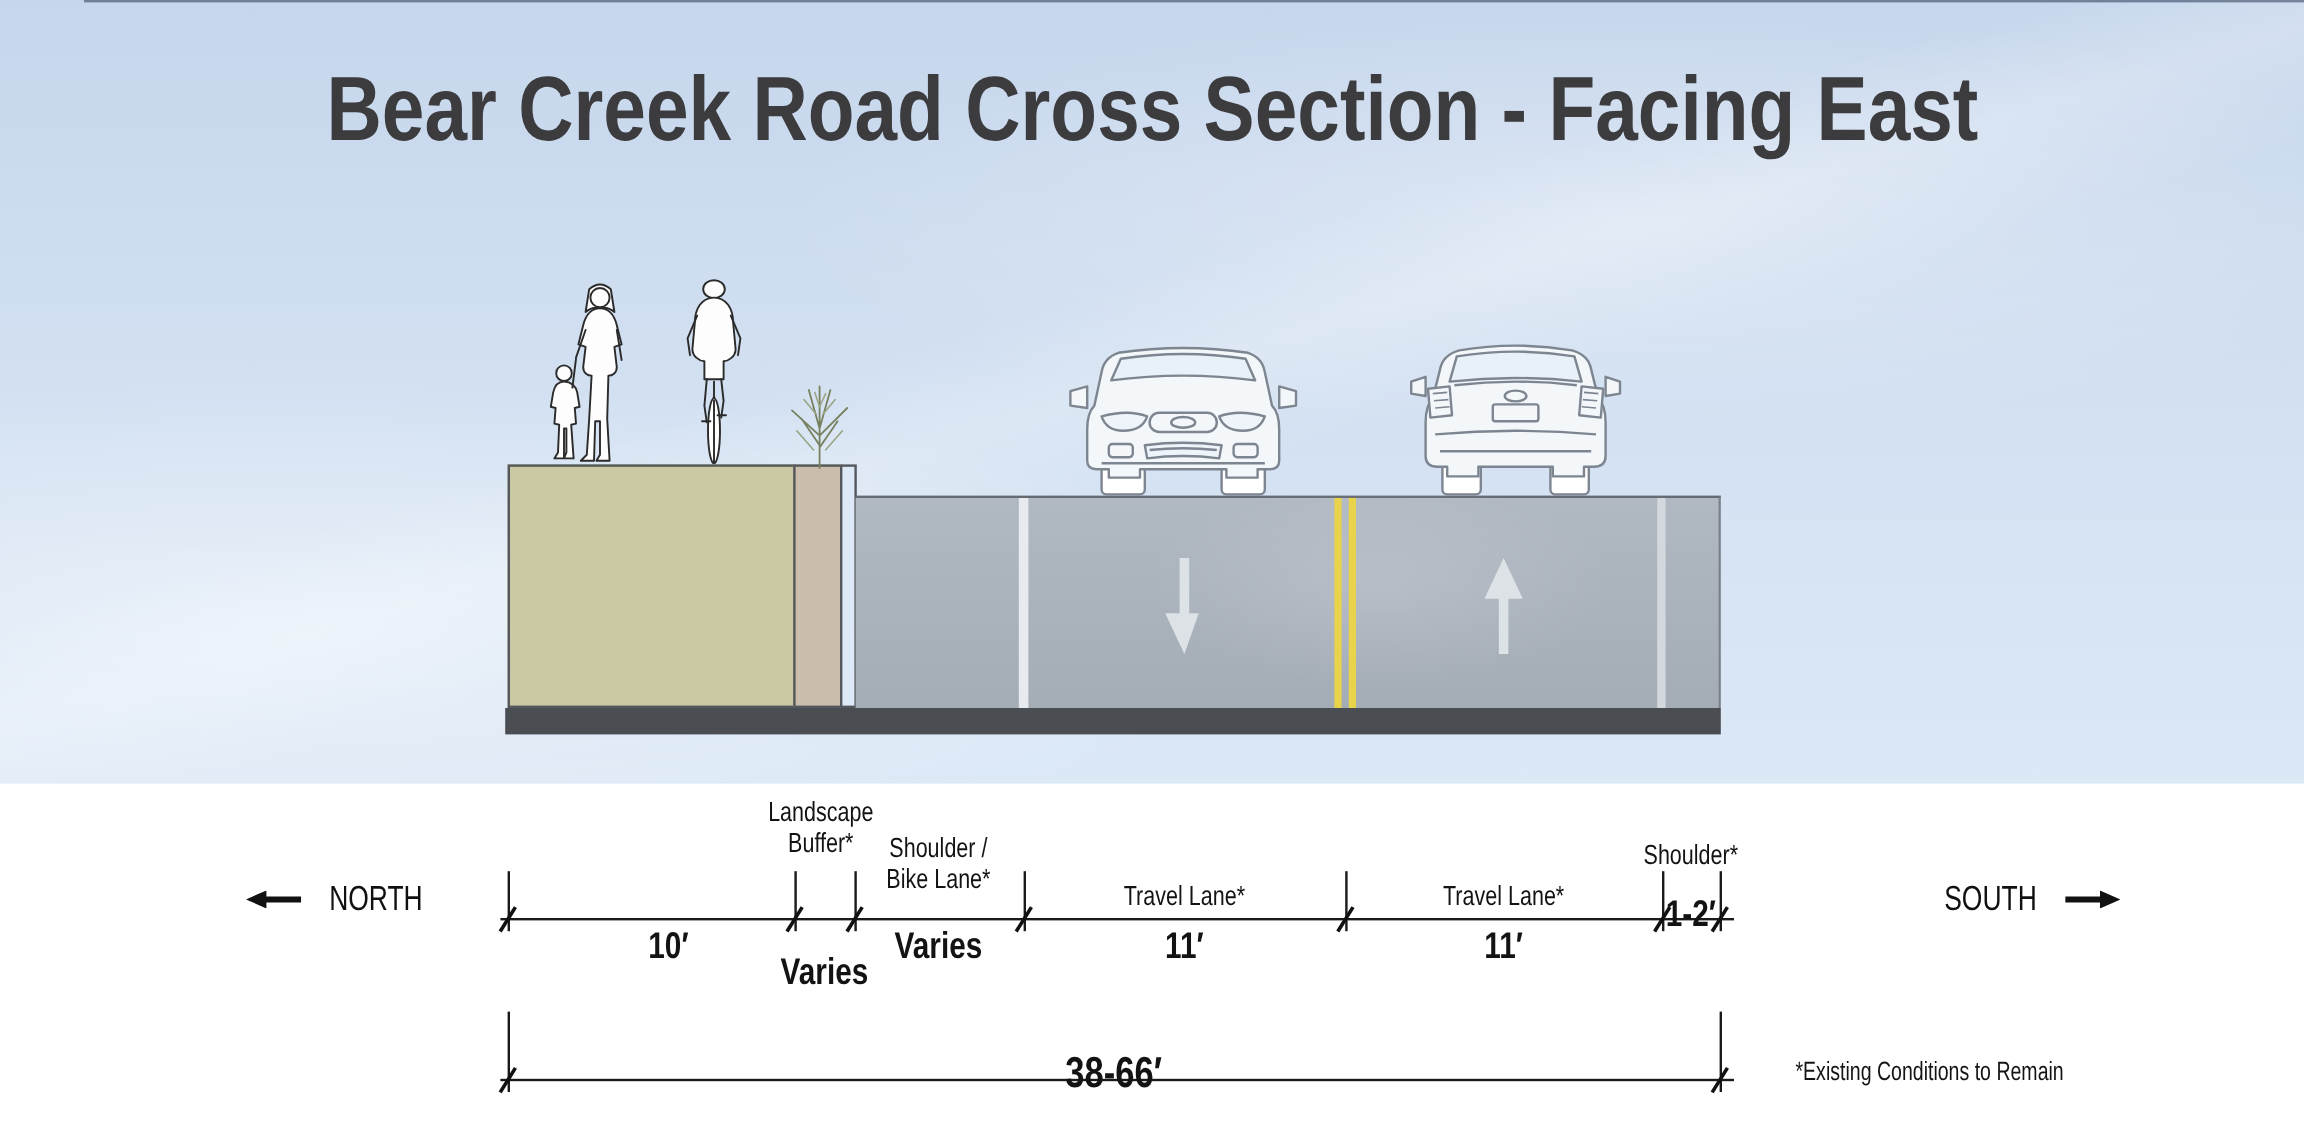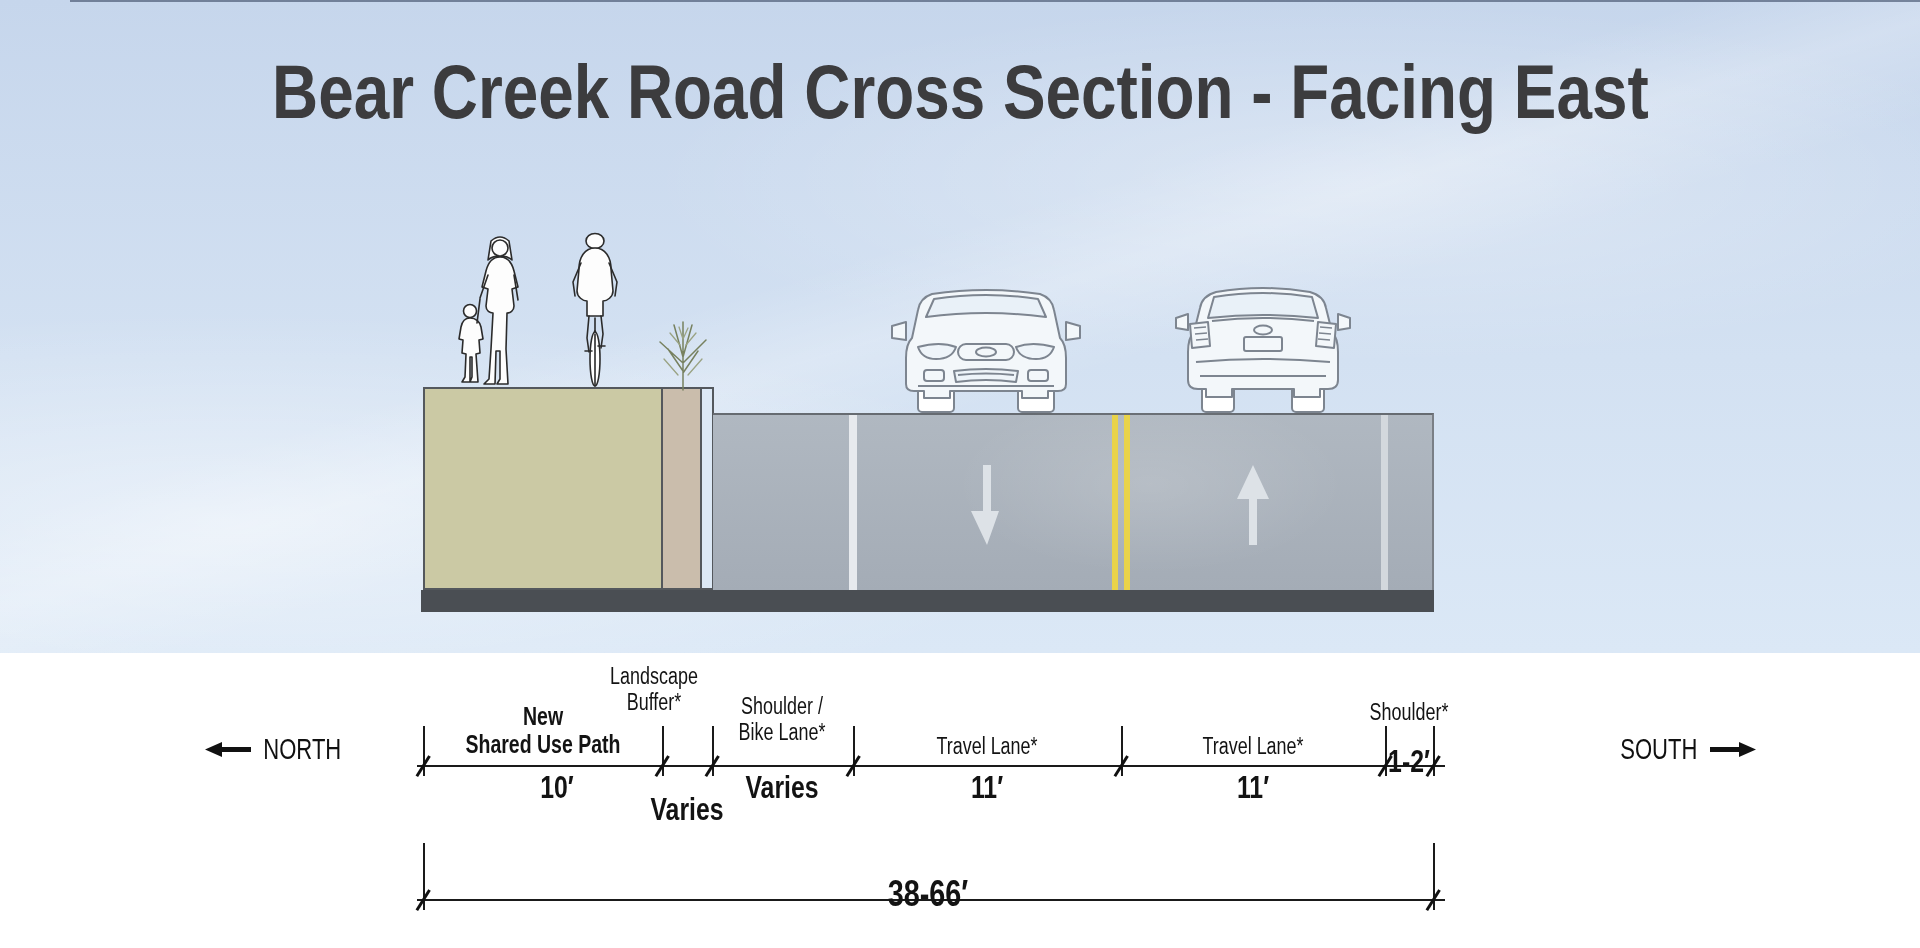--- a/index.html
+++ b/index.html
@@ -40,21 +40,21 @@
   .tick{position:absolute;width:2.6px;height:24px;background:#111;
         transform:translate(-50%,-50%) rotate(32deg);}
   .lbl{position:absolute;transform:translateX(-50%);text-align:center;font-size:23px;
        line-height:1.12;color:#131313;white-space:nowrap;}
   .lbl .ln{display:block;transform:scaleX(0.78);transform-origin:center;}
   .lbl.bold{font-weight:700;font-size:25px;}
   .dim{position:absolute;transform:translateX(-50%);font-weight:700;font-size:31px;
        color:#131313;white-space:nowrap;}
   .dim .ln,.bigdim .ln{display:inline-block;transform:scaleX(0.80);transform-origin:center;}
   .bigdim{position:absolute;transform:translateX(-50%);font-weight:700;font-size:36px;color:#131313;white-space:nowrap;}
-  .compass{position:absolute;display:flex;align-items:center;font-size:29px;color:#101010;}
+  .compass{position:absolute;display:flex;align-items:center;gap:11px;font-size:29px;color:#101010;}
   .compass .ln{display:inline-block;transform:scaleX(0.76);transform-origin:center;white-space:nowrap;}
   .footnote{position:absolute;transform:translateX(-50%);font-size:22px;color:#141414;white-space:nowrap;}
   .footnote .ln{display:inline-block;transform:scaleX(0.74);transform-origin:center;}
 </style>
 </head>
 <body>
 
 <div class="canvas">
 
   <div class="sky"></div>
@@ -167,25 +167,21 @@
   <div class="ext" style="left:1385px;top:726px;height:50px"></div>
   <div class="ext" style="left:1433px;top:726px;height:50px"></div>
   <div class="tick" style="left:423px;top:766px"></div>
   <div class="tick" style="left:662px;top:766px"></div>
   <div class="tick" style="left:712px;top:766px"></div>
   <div class="tick" style="left:853px;top:766px"></div>
   <div class="tick" style="left:1121px;top:766px"></div>
   <div class="tick" style="left:1385px;top:766px"></div>
   <div class="tick" style="left:1433px;top:766px"></div>
 
-  <div class="lbl bold" style="left:543px;top:702px">
-    <span class="ln">New</span>
-    <span class="ln">Shared Use Path</span>
-  </div>
-  <div class="lbl" style="left:654px;top:664px">
+  <div class="lbl" style="left:684px;top:664px">
     <span class="ln">Landscape</span>
     <span class="ln">Buffer*</span>
   </div>
   <div class="lbl" style="left:782px;top:694px">
     <span class="ln">Shoulder /</span>
     <span class="ln">Bike Lane*</span>
   </div>
   <div class="lbl" style="left:987px;top:734px">
     <span class="ln">Travel Lane*</span>
   </div>
@@ -203,14 +199,15 @@
   <div class="dim" style="left:1253px;top:770px"><span class="ln">11′</span></div>
   <div class="dim" style="left:1409px;top:744px"><span class="ln">1-2′</span></div>
 
   <div class="ext" style="left:423px;top:843px;height:67px"></div>
   <div class="ext" style="left:1433px;top:843px;height:67px"></div>
   <div class="dimline" style="left:417px;top:899px;width:1028px"></div>
   <div class="tick" style="left:423px;top:900px"></div>
   <div class="tick" style="left:1433px;top:900px"></div>
   <div class="bigdim" style="left:928px;top:873px"><span class="ln">38-66′</span></div>
 
+  <div class="footnote" style="left:1608px;top:880px"><span class="ln">*Existing Conditions to Remain</span></div>
 
 </div>
 
 </body></html>

